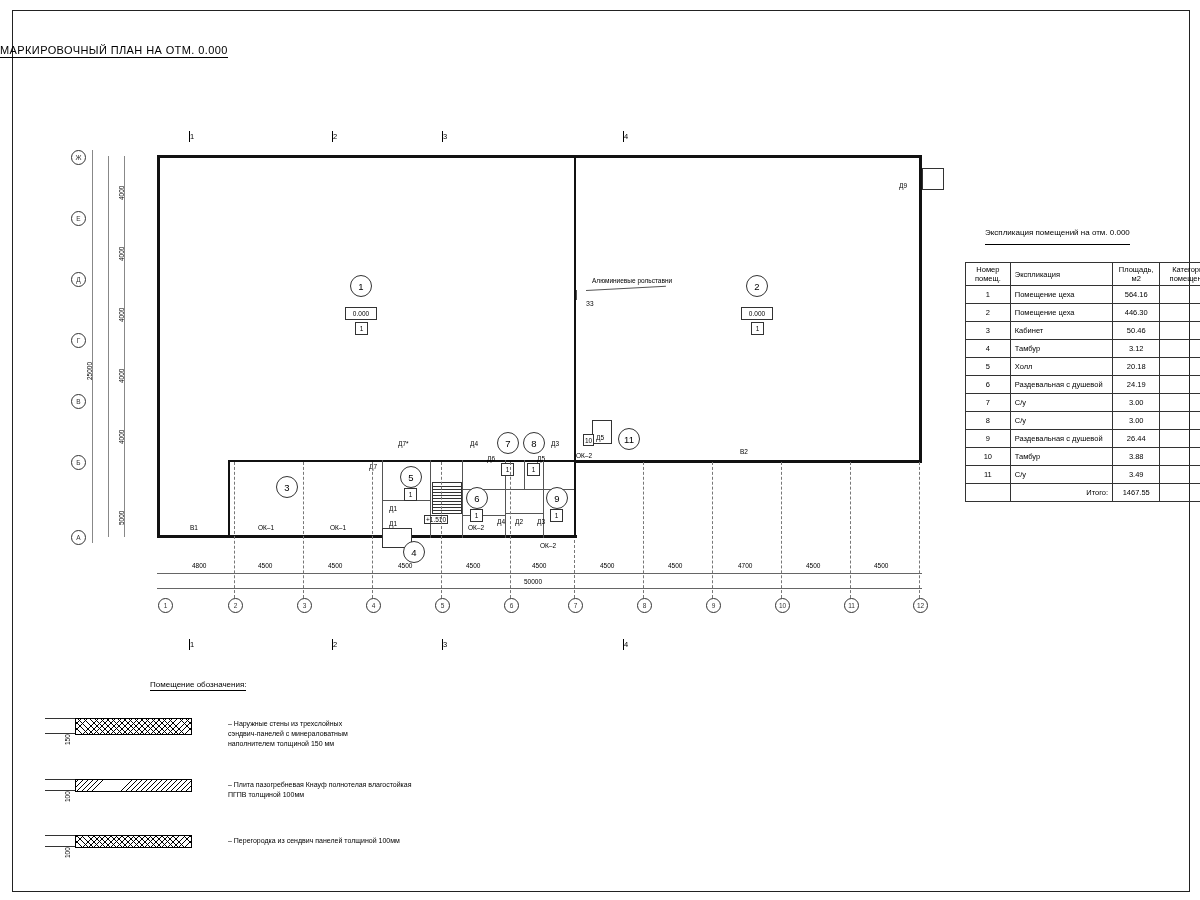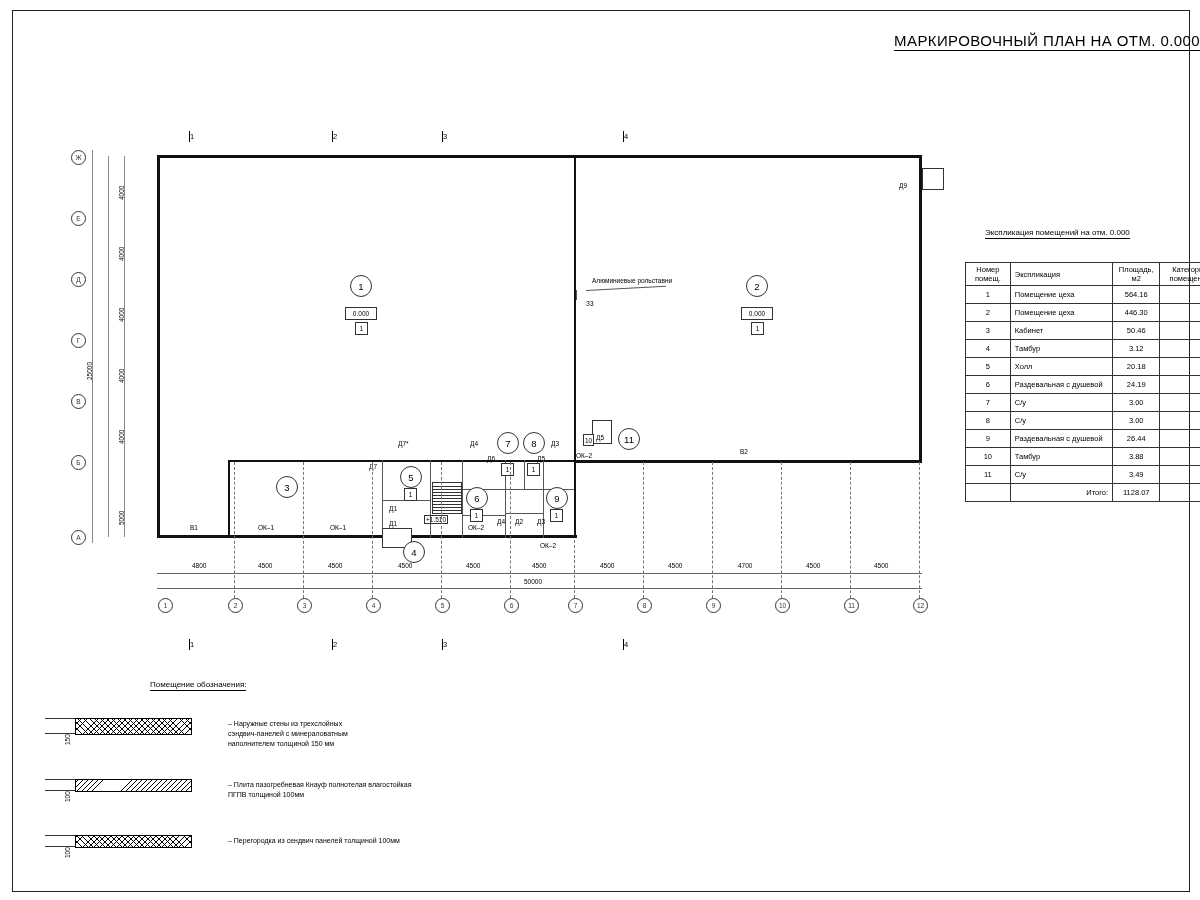--- a/index.html
+++ b/index.html
@@ -1,38 +1,38 @@
 <!DOCTYPE html>
 <html><head>
 <meta charset="utf-8">
 <style>
   html,body{margin:0;padding:0;background:#ffffff;}
   body{width:1200px;height:900px;position:relative;font-family:"Liberation Sans",sans-serif;color:#000;overflow:hidden;}
   #sheet{position:absolute;left:0;top:0;width:1200px;height:900px;}
   .frame{position:absolute;left:12px;top:10px;width:1176px;height:880px;border:1px solid #222;}
   .abs{position:absolute;}
-  .ttl{position:absolute;left:0;top:32px;width:1200px;text-align:right;font-size:15px;letter-spacing:.4px;}
+  .ttl{position:absolute;left:0;top:44px;width:1200px;text-align:left;font-size:11px;letter-spacing:.4px;}
   .ttl span{border-bottom:1px solid #000;padding-bottom:1px;}
   
   .wall{position:absolute;background:#111;}
   .thinline{position:absolute;background:#555;}
   .vdash{position:absolute;border-left:1px dashed #777;}
   .axv{position:absolute;border-left:1px solid #888;}
   .circle{position:absolute;border:1px solid #333;border-radius:50%;display:flex;align-items:center;justify-content:center;font-size:7px;background:#fff;}
   .rmnum{width:20px;height:20px;font-size:9.5px;}
   .axc{width:13px;height:13px;font-size:6.5px;color:#333;}
   .lbl9{position:absolute;font-size:6.5px;white-space:nowrap;}
   .box{position:absolute;border:1px solid #333;font-size:6.5px;display:flex;align-items:center;justify-content:center;background:#fff;}
   .vtxt{position:absolute;font-size:6.5px;transform:rotate(-90deg);transform-origin:left top;white-space:nowrap;}
   
   table.exp{position:absolute;border-collapse:collapse;font-size:7.5px;}
   table.exp td,table.exp th{border:1px solid #333;padding:2px 4px;height:13px;font-weight:normal;text-align:left;}
   .exp .c{text-align:center;}
   .exp .r{text-align:right;}
-  .exp-title{position:absolute;font-size:8px;border-bottom:1px solid #000;padding-bottom:1px;}
+  .exp-title{position:absolute;font-size:8px;border-bottom:1px solid #000;padding-bottom:7px;}
   
   .hatch-x{background-image:
       repeating-linear-gradient(45deg,#000 0 0.6px,transparent 0.6px 4px),
       repeating-linear-gradient(-45deg,#000 0 0.6px,transparent 0.6px 4px);
       background-color:#fff;border:1px solid #000;}
   .hatch-d{background-image:repeating-linear-gradient(-45deg,#000 0 0.5px,transparent 0.5px 3.5px);background-color:#fff;border:1px solid #000;}
   .legend-txt{position:absolute;font-size:7px;line-height:10px;white-space:pre-line;}
   .stair{position:absolute;}
   .stair i{position:absolute;left:0;width:100%;height:1px;background:#333;}
   .ugl{position:absolute;font-size:8px;border-bottom:1px solid #000;padding-bottom:1px;}
@@ -366,21 +366,21 @@
         </tr>
       <tr>
           <td class="c">11</td>
           <td>С/у</td>
           <td class="c">3.49</td>
           <td></td>
         </tr>
       <tr>
         <td></td>
         <td class="r">Итого:</td>
-        <td class="c">1128.07</td>
+        <td class="c">1467.55</td>
         <td></td>
       </tr>
     </tbody>
   </table>
 
   <div class="ugl" style="left:150px;top:680px;"><span>Помещение обозначения:</span></div>
 
   <div class="hatch-x" style="position:absolute;left:75px;top:718px;width:115px;height:15px;"></div>
   <div class="abs" style="left:45px;top:718px;width:30px;height:1px;background:#333;"></div>
   <div class="abs" style="left:45px;top:733px;width:30px;height:1px;background:#333;"></div>

